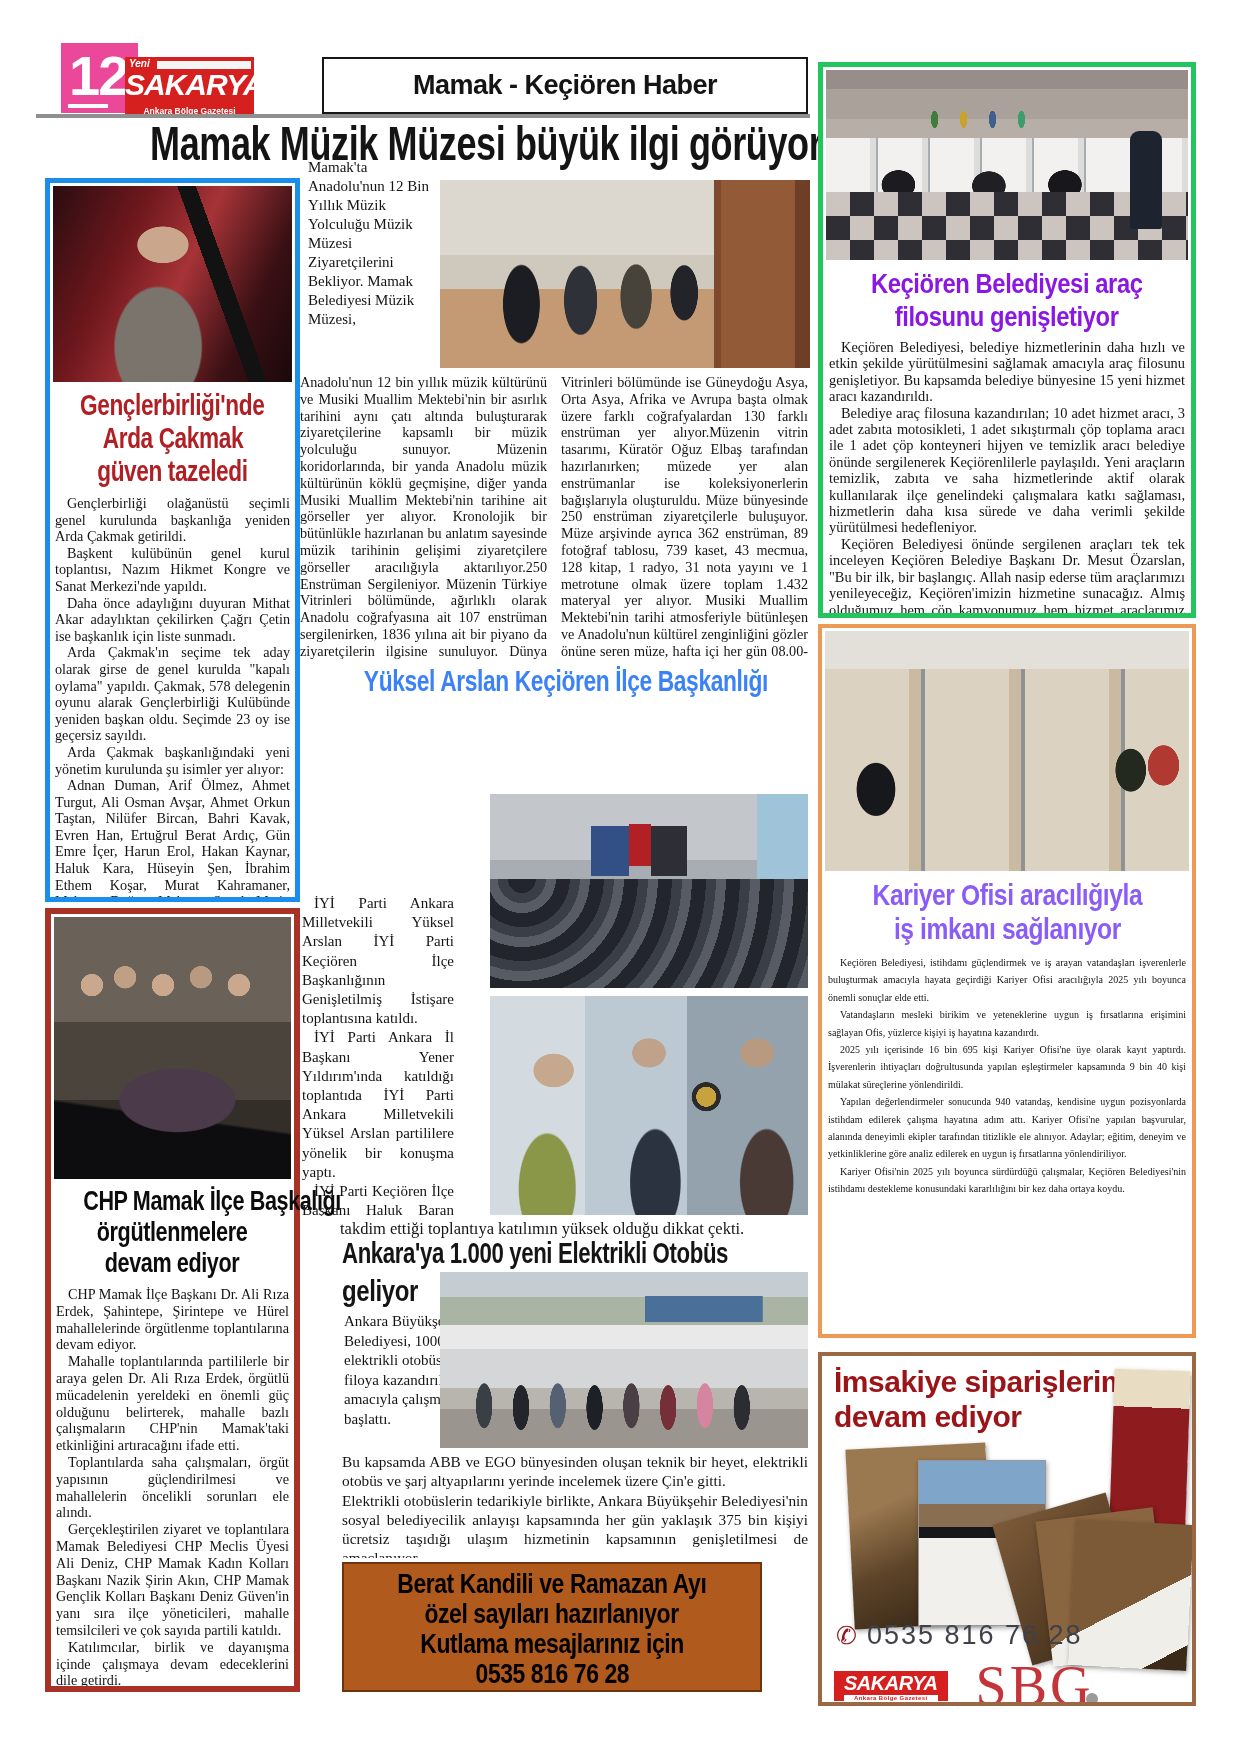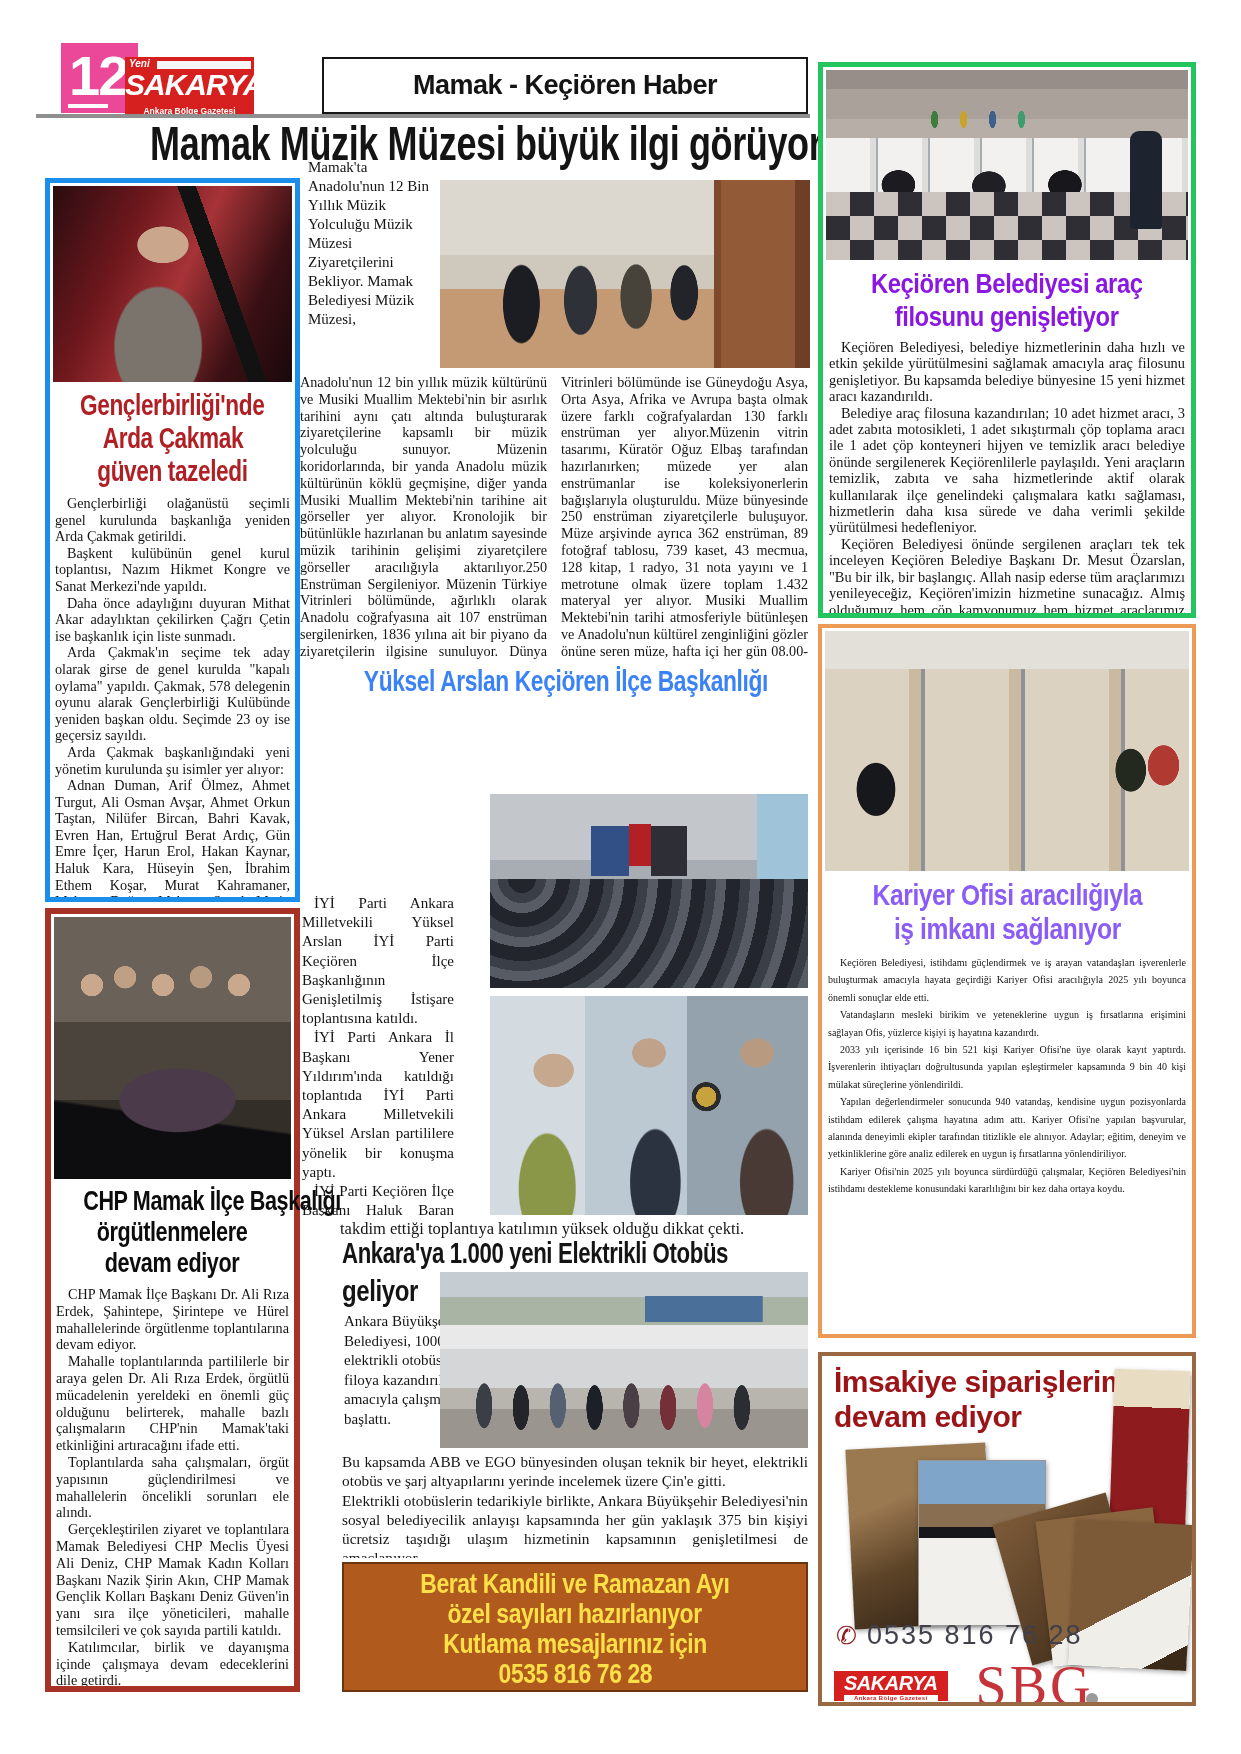--- a/index.html
+++ b/index.html
@@ -105,22 +105,22 @@
      radial-gradient(16px 44px at 32% 76%,#566073 0 50%,transparent 52%),
      radial-gradient(16px 44px at 42% 77%,#1d2026 0 50%,transparent 52%),
      radial-gradient(16px 44px at 52% 76%,#4a3f45 0 50%,transparent 52%),
      radial-gradient(16px 44px at 62% 77%,#742f38 0 50%,transparent 52%),
      radial-gradient(16px 44px at 72% 76%,#d585a0 0 50%,transparent 52%),
      radial-gradient(16px 44px at 82% 77%,#2b2d33 0 50%,transparent 52%),
      linear-gradient(#4a7099,#4a7099) 82% 16%/32% 15% no-repeat,
      linear-gradient(180deg,#c6cdd2 0 14%,#aab4a4 14% 30%,#e8e9e8 30% 44%,#d4d6d8 44% 66%,#b8b4ae 66% 78%,#9a958e 78%)}
   #otobus-body{left:342px;top:1452px;width:466px;height:106px;font-size:15.3px;line-height:19.3px;overflow:hidden}
   #otobus-body p{text-indent:0}
-  #banner{left:342px;top:1562px;width:466px;height:130px;background:#b05a1e;border:2px solid #6e3410;
-          text-align:center;color:#fde047;padding-top:5px}
+  #banner{left:342px;top:1562px;width:420px;height:130px;background:#b05a1e;border:2px solid #6e3410;
+          text-align:center;color:#000000;padding-top:5px}
   #banner div{font-size:27px;line-height:30px}
   #banner .cx{transform:scaleX(.85)}
 
   
   #box-arac{left:818px;top:62px;width:378px;height:556px;border:5px solid #22c55e}
   #ph-arac{left:3px;top:3px;width:362px;height:190px;background:
      radial-gradient(6px 14px at 30% 26%,#3f7d3f 0 60%,transparent 62%),
      radial-gradient(6px 14px at 38% 26%,#c9a22e 0 60%,transparent 62%),
      radial-gradient(6px 14px at 46% 26%,#3f5f8d 0 60%,transparent 62%),
      radial-gradient(6px 14px at 54% 26%,#3f9d6d 0 60%,transparent 62%),
@@ -284,21 +284,21 @@
 
   <div id="box-kariyer" class="fbox">
     <div id="ph-kariyer" class="ph"></div>
     <div class="kariyer-h hl">
       <div><span class="cx">Kariyer Ofisi aracılığıyla</span></div>
       <div><span class="cx">iş imkanı sağlanıyor</span></div>
     </div>
     <div id="kariyer-body" class="bt">
       <p>Keçiören Belediyesi, istihdamı güçlendirmek ve iş arayan vatandaşları işverenlerle buluşturmak amacıyla hayata geçirdiği Kariyer Ofisi aracılığıyla 2025 yılı boyunca önemli sonuçlar elde etti.</p>
       <p>Vatandaşların mesleki birikim ve yeteneklerine uygun iş fırsatlarına erişimini sağlayan Ofis, yüzlerce kişiyi iş hayatına kazandırdı.</p>
-      <p>2033 yılı içerisinde 16 bin 521 kişi Kariyer Ofisi'ne üye olarak kayıt yaptırdı. İşverenlerin ihtiyaçları doğrultusunda yapılan eşleştirmeler kapsamında 9 bin 40 kişi mülakat süreçlerine yönlendirildi.</p>
+      <p>2025 yılı içerisinde 16 bin 695 kişi Kariyer Ofisi'ne üye olarak kayıt yaptırdı. İşverenlerin ihtiyaçları doğrultusunda yapılan eşleştirmeler kapsamında 9 bin 40 kişi mülakat süreçlerine yönlendirildi.</p>
       <p>Yapılan değerlendirmeler sonucunda 940 vatandaş, kendisine uygun pozisyonlarda istihdam edilerek çalışma hayatına adım attı. Kariyer Ofisi'ne yapılan başvurular, alanında deneyimli ekipler tarafından titizlikle ele alınıyor. Adaylar; eğitim, deneyim ve yetkinliklerine göre analiz edilerek en uygun iş fırsatlarına yönlendiriliyor.</p>
       <p>Kariyer Ofisi'nin 2025 yılı boyunca sürdürdüğü çalışmalar, Keçiören Belediyesi'nin istihdamı destekleme konusundaki kararlılığını bir kez daha ortaya koydu.</p>
     </div>
   </div>
 
   <div id="box-imsakiye" class="fbox">
     <div class="ims-h">
       <div>İmsakiye siparişlerimiz</div>
       <div>devam ediyor</div>
     </div>

